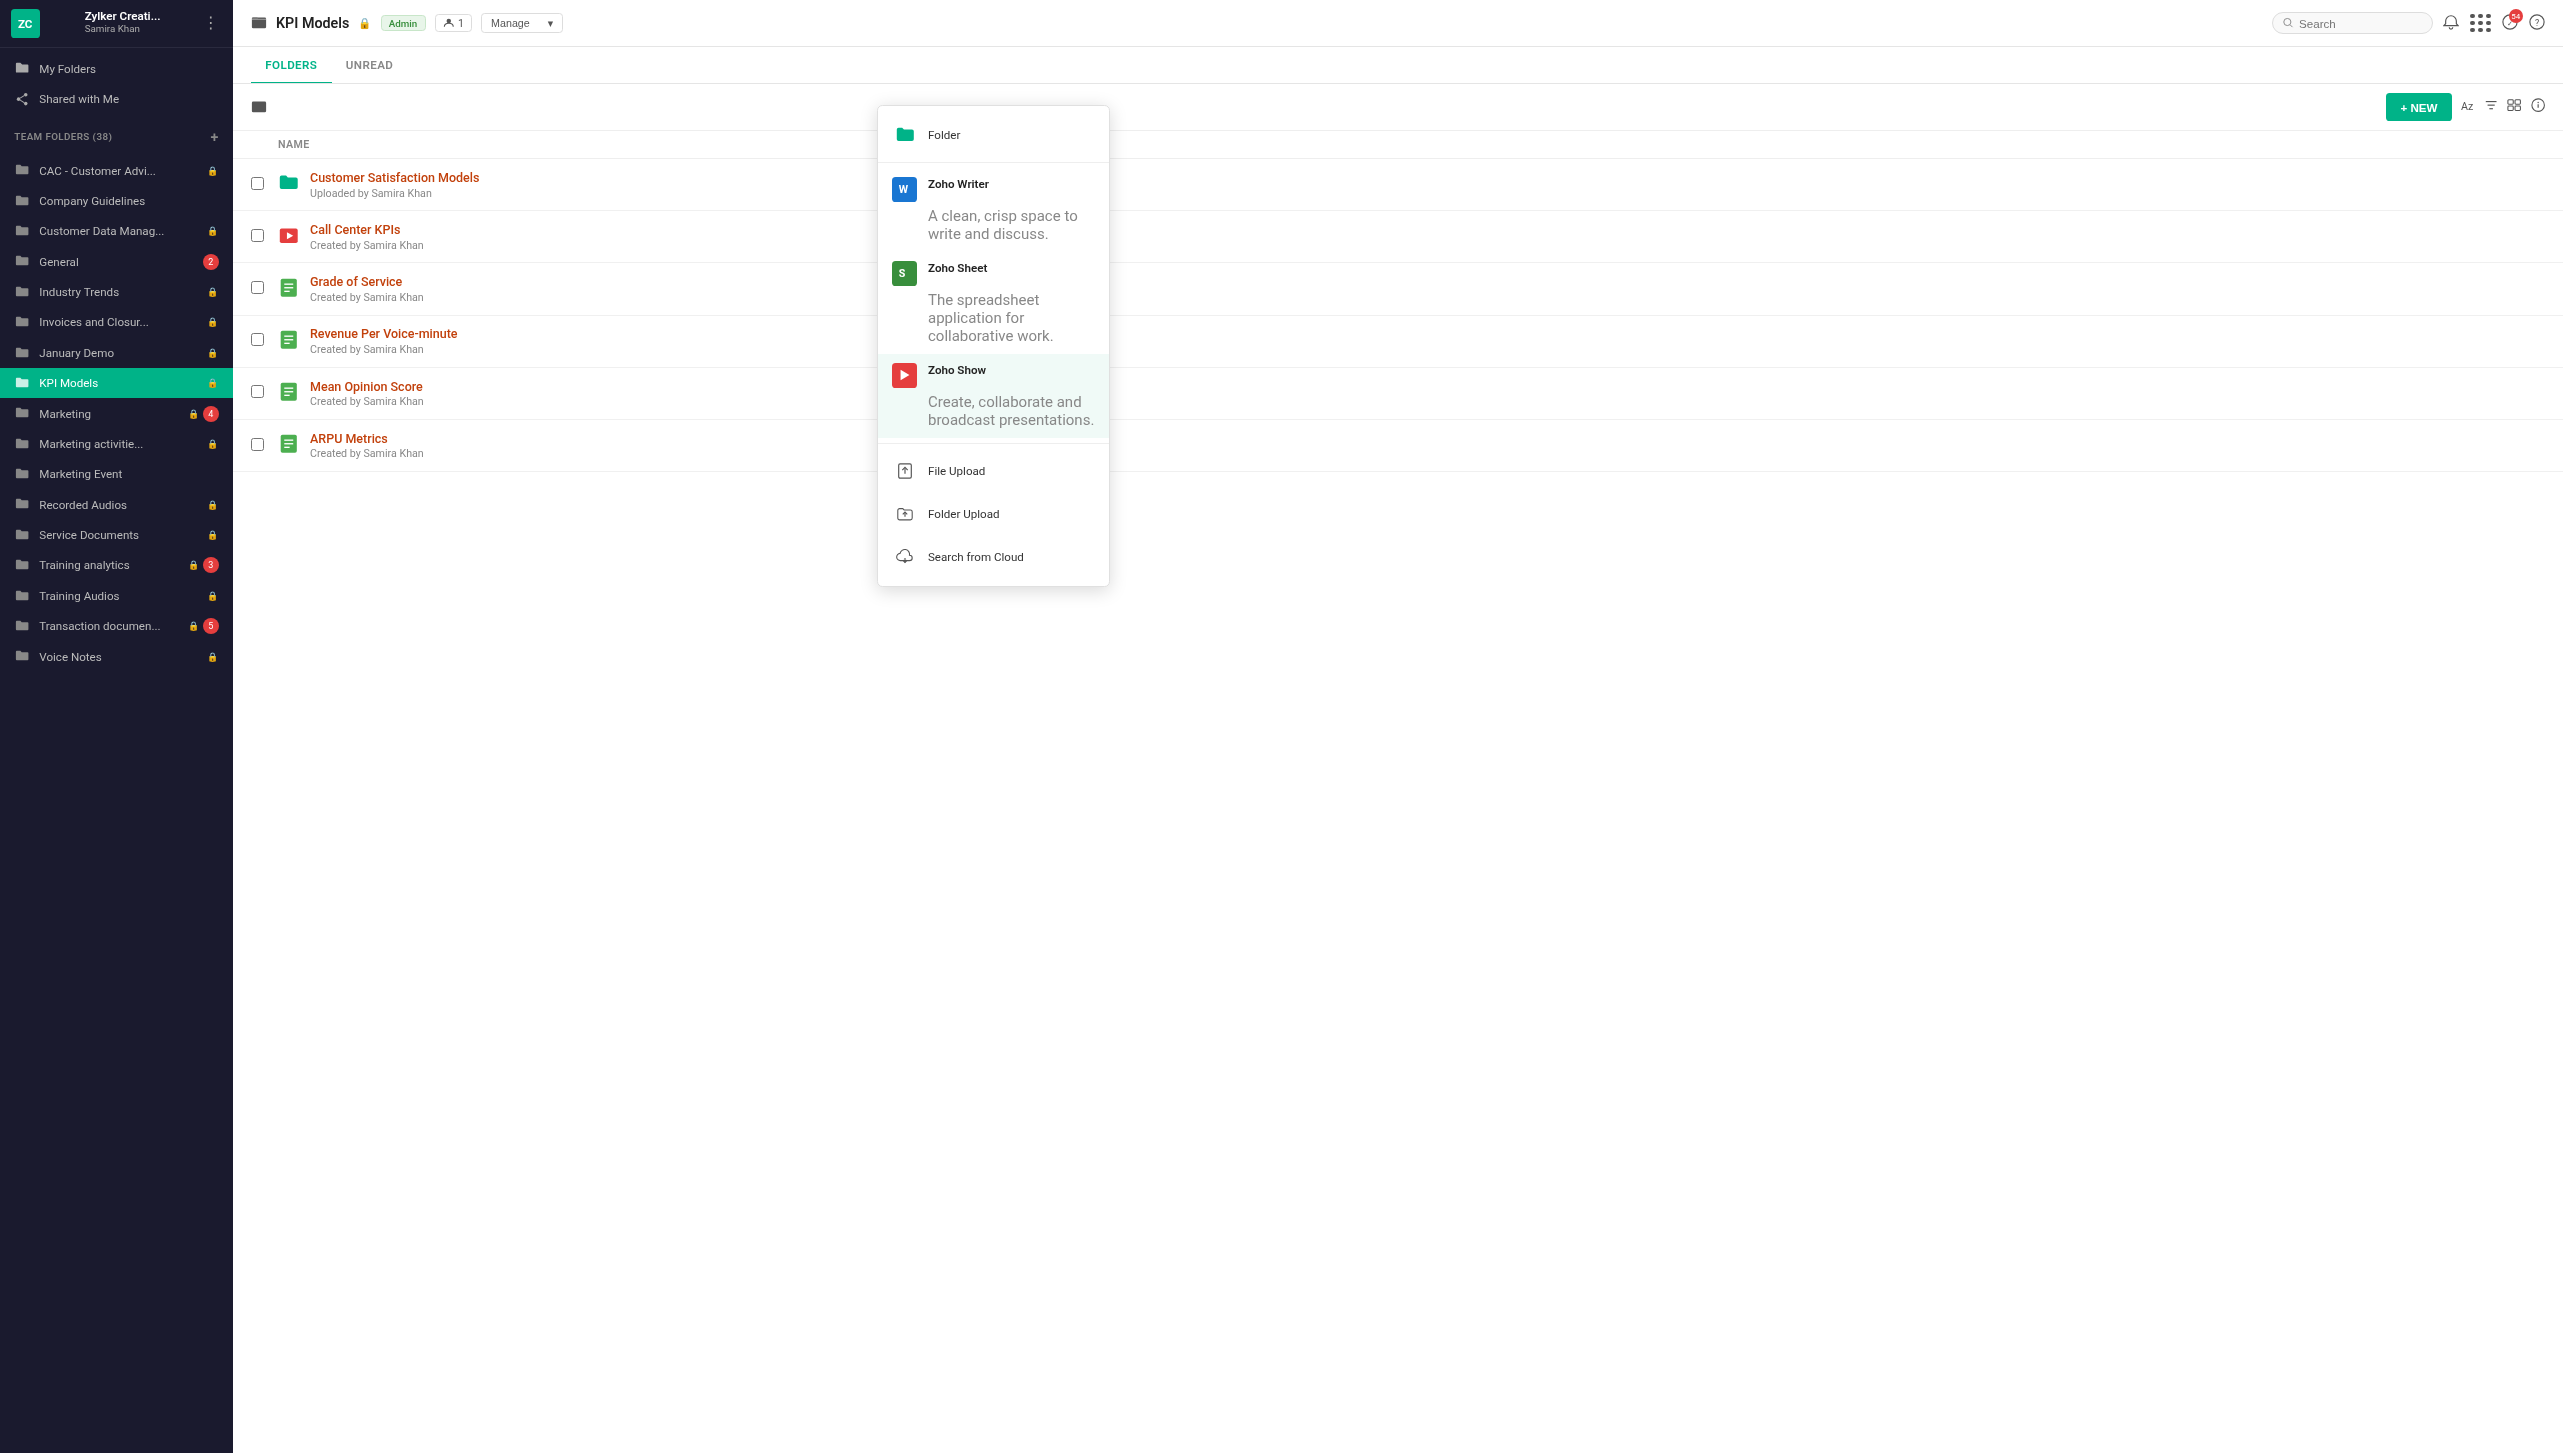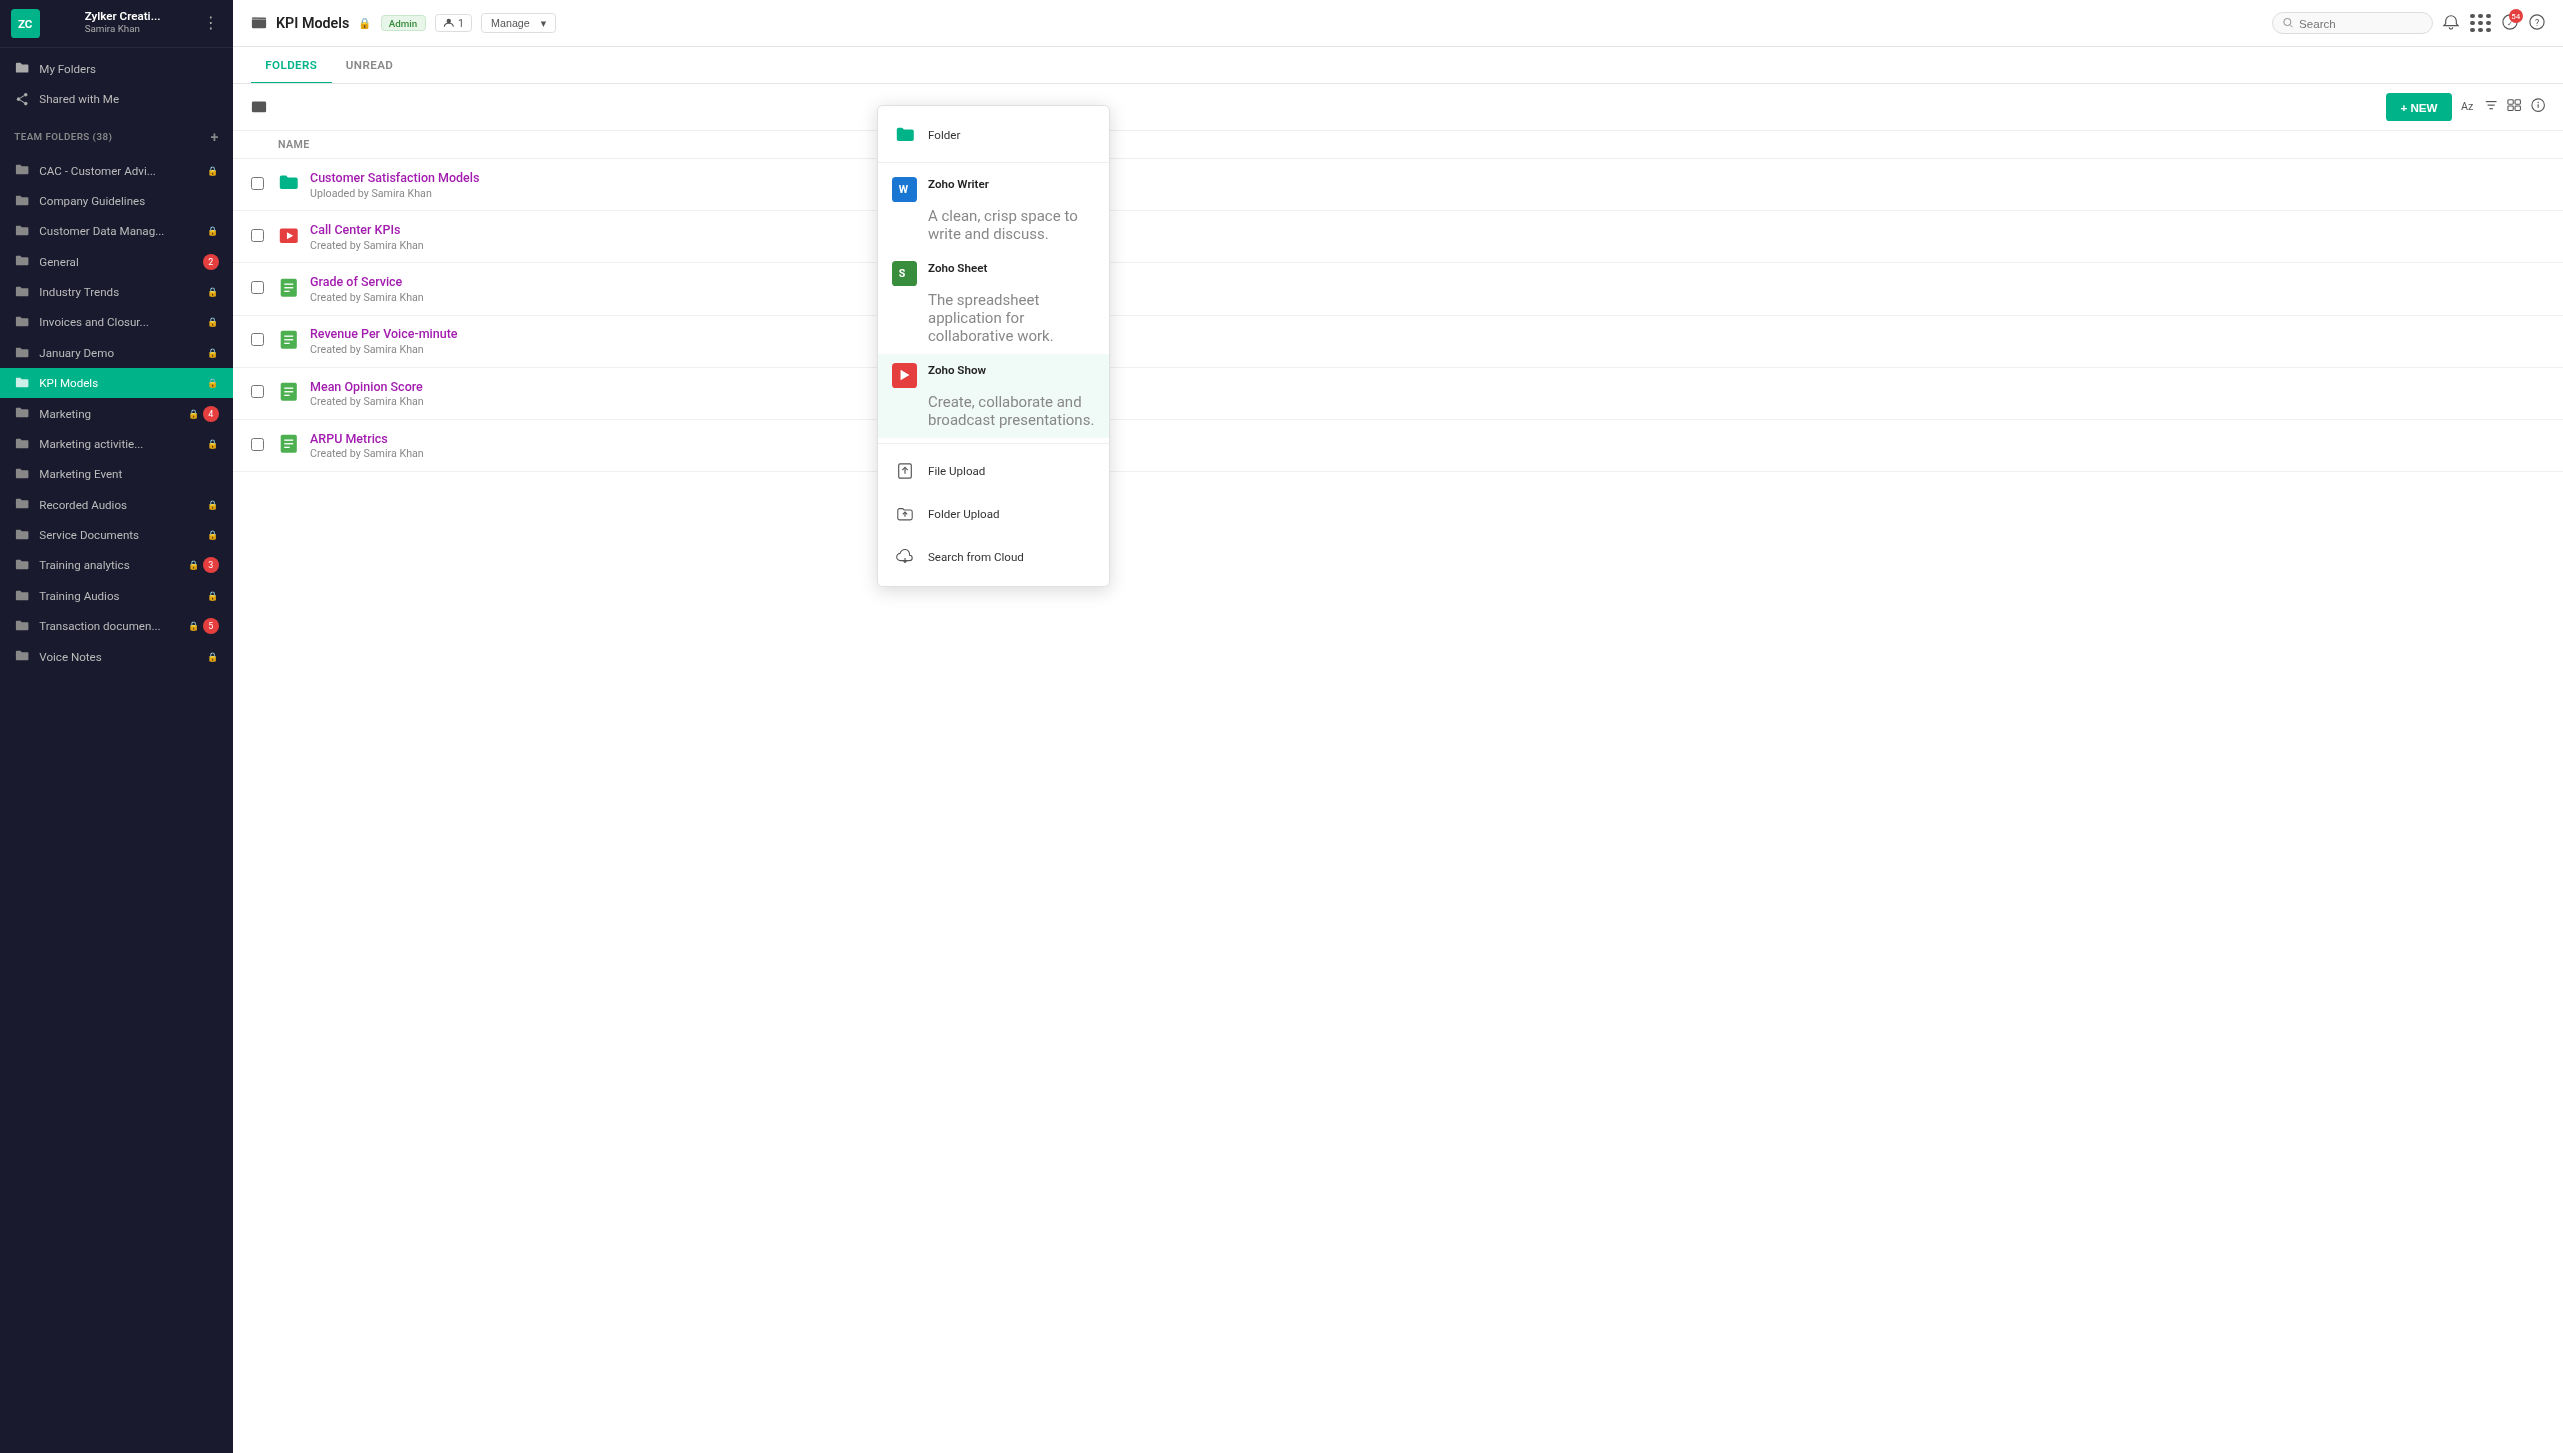--- a/index.html
+++ b/index.html
@@ -114,21 +114,21 @@
       border-radius: 3.6px; padding: 1.8px 7.2px;
       font-size: 9.8px; font-weight: 500;
     }
     .member-badge {
       display: flex; align-items: center; gap: 3.6px;
       color: #555; font-size: 10.7px;
       border: 0.9px solid #ddd; border-radius: 3.6px;
       padding: 1.8px 7.2px;
     }
     .manage-btn {
-      display: flex; align-items: center; gap: 11px;
+      display: flex; align-items: center; gap: 18px;
       color: #555; font-size: 10.7px;
       border: 0.9px solid #ddd; border-radius: 3.6px;
       padding: 2.7px 9px; cursor: pointer; background: #fff;
     }
     .topbar-right {
       display: flex; align-items: center; gap: 10.7px;
     }
     .search-box {
       display: flex; align-items: center;
       border: 0.9px solid #ddd; border-radius: 18px;
@@ -200,21 +200,21 @@
 
     .table-row {
       display: flex; align-items: center;
       padding: 10.7px 18px;
       border-bottom: 0.9px solid #f0f0f0;
       cursor: pointer;
     }
     .table-row .col-check { width: 27px; }
     .table-row .col-icon { width: 32px; }
     .table-row .col-info { flex: 1; }
-    .row-name { font-size: 12.5px; color: #a21caf; font-weight: 500; }
+    .row-name { font-size: 12.5px; color: #c2410c; font-weight: 500; }
     .row-sub { font-size: 10.7px; color: #888; margin-top: 1.8px; }
     .dropdown-menu {
       position: fixed;
       top: 105px; left: 877px;
       width: 233px;
       background: #fff;
       border: 0.9px solid #e0e0e0;
       border-radius: 5.4px;
       box-shadow: 0 3.6px 18px rgba(0,0,0,0.15);
       z-index: 200;

